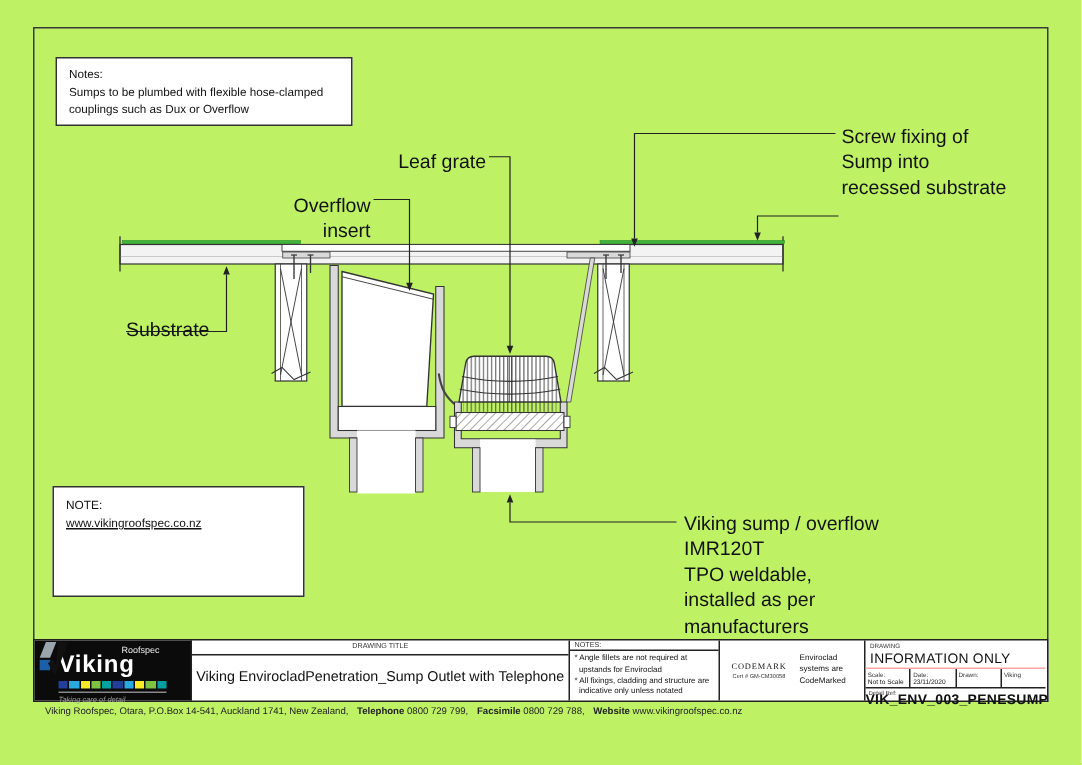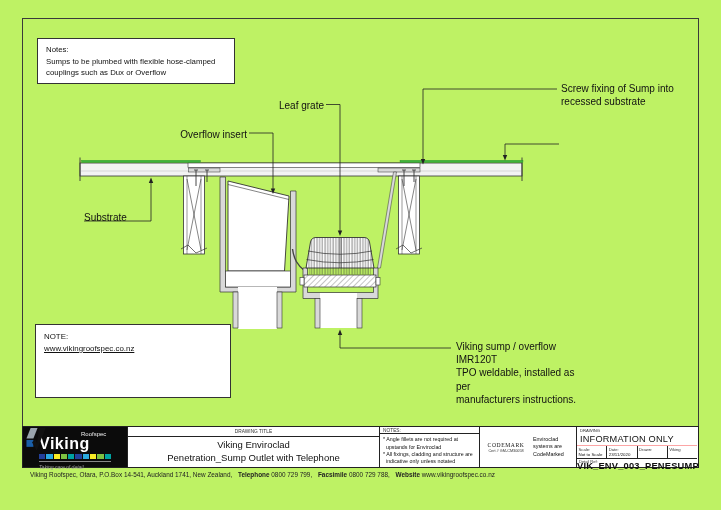--- a/index.html
+++ b/index.html
@@ -2,40 +2,40 @@
 <html style="--green: #3eb43e;"><head>
 <meta charset="utf-8">
 <style>
   html,body{margin:0;padding:0;background:#fff;}
   #page{position:relative;width:721px;height:510px;background:#bef264;overflow:hidden;
         font-family:"Liberation Sans",sans-serif;color:#111;}
   #page svg{position:absolute;left:0;top:0;}
   .membrane{fill:var(--green,#3eb43e);}
   .abs{position:absolute;box-sizing:border-box;}
   .pre{white-space:pre-wrap;}
-  .ann{font-size:10px;line-height:1.32;color:#111;}
+  .ann{font-size:13px;line-height:1.32;color:#111;}
   .ann.right{text-align:right;}
   .box{border:1px solid #333;background:#fff;}
   .notes-box{left:37px;top:38px;width:198px;height:46px;padding:5px 8px;font-size:7.8px;line-height:1.5;}
-  .note-box{left:35px;top:324px;width:196px;height:74px;padding:6px 8px;font-size:7.9px;line-height:1.5;}
+  .note-box{left:35px;top:324px;width:168px;height:74px;padding:6px 8px;font-size:7.9px;line-height:1.5;}
   .link{text-decoration:underline;color:#111;cursor:pointer;}
   
   .title-block{left:22px;top:426px;width:677px;height:42px;border:1px solid #222;display:flex;background:#fff;}
   .tb-cell{border-right:1px solid #222;box-sizing:border-box;height:100%;}
   .tb-logo{width:105px;background:#0b0b0b;position:relative;color:#fff;padding:3px 0 0 16px;}
   .logo-sub{position:absolute;top:4px;left:58px;font-size:6px;color:#eee;}
   .logo-brand{font-size:16px;font-weight:bold;letter-spacing:.5px;margin-top:6px;line-height:1;}
   .logo-squares{display:flex;gap:1px;margin-top:2px;width:72px;}
   .logo-squares span{width:6.3px;height:5px;display:inline-block;}
   .logo-rule{width:72px;height:1px;background:#888;margin-top:2px;}
   .logo-tag{font-size:5px;font-style:italic;color:#9a9a9a;margin-top:1.5px;}
   .tb-title{width:252px;display:flex;flex-direction:column;}
   .tb-strip{height:9px;border-bottom:1px solid #222;font-size:4.8px;display:flex;align-items:center;justify-content:center;color:#333;}
   .tb-strip.left{justify-content:flex-start;padding-left:3px;}
-  .tb-title-body{flex:1;display:flex;flex-direction:column;align-items:center;justify-content:center;font-size:9.5px;line-height:1.35;}
+  .tb-title-body{flex:1;display:flex;flex-direction:row;align-items:center;justify-content:center;font-size:9.5px;line-height:1.35;}
   .tb-notes{width:100px;display:flex;flex-direction:column;}
   .tb-notes-body{padding:2px 3px;font-size:5.3px;line-height:1.35;}
   .tb-codemark{width:97px;display:flex;align-items:center;padding:2px 3px;gap:4px;}
   .cm-left{display:flex;flex-direction:column;align-items:center;width:46px;}
   .cm-name{font-family:"Liberation Serif",serif;font-size:5.6px;letter-spacing:.6px;margin-top:1px;}
   .cm-cert{font-size:3.8px;color:#333;margin-top:1px;}
   .cm-caption{font-size:5.4px;line-height:1.35;}
   .tb-info{width:120px;border-right:none;display:flex;flex-direction:column;}
   .info-top{border-bottom:1px solid #fca5a5;padding:1px 3px;height:16px;}
   .info-header{font-size:4.2px;color:#333;}

